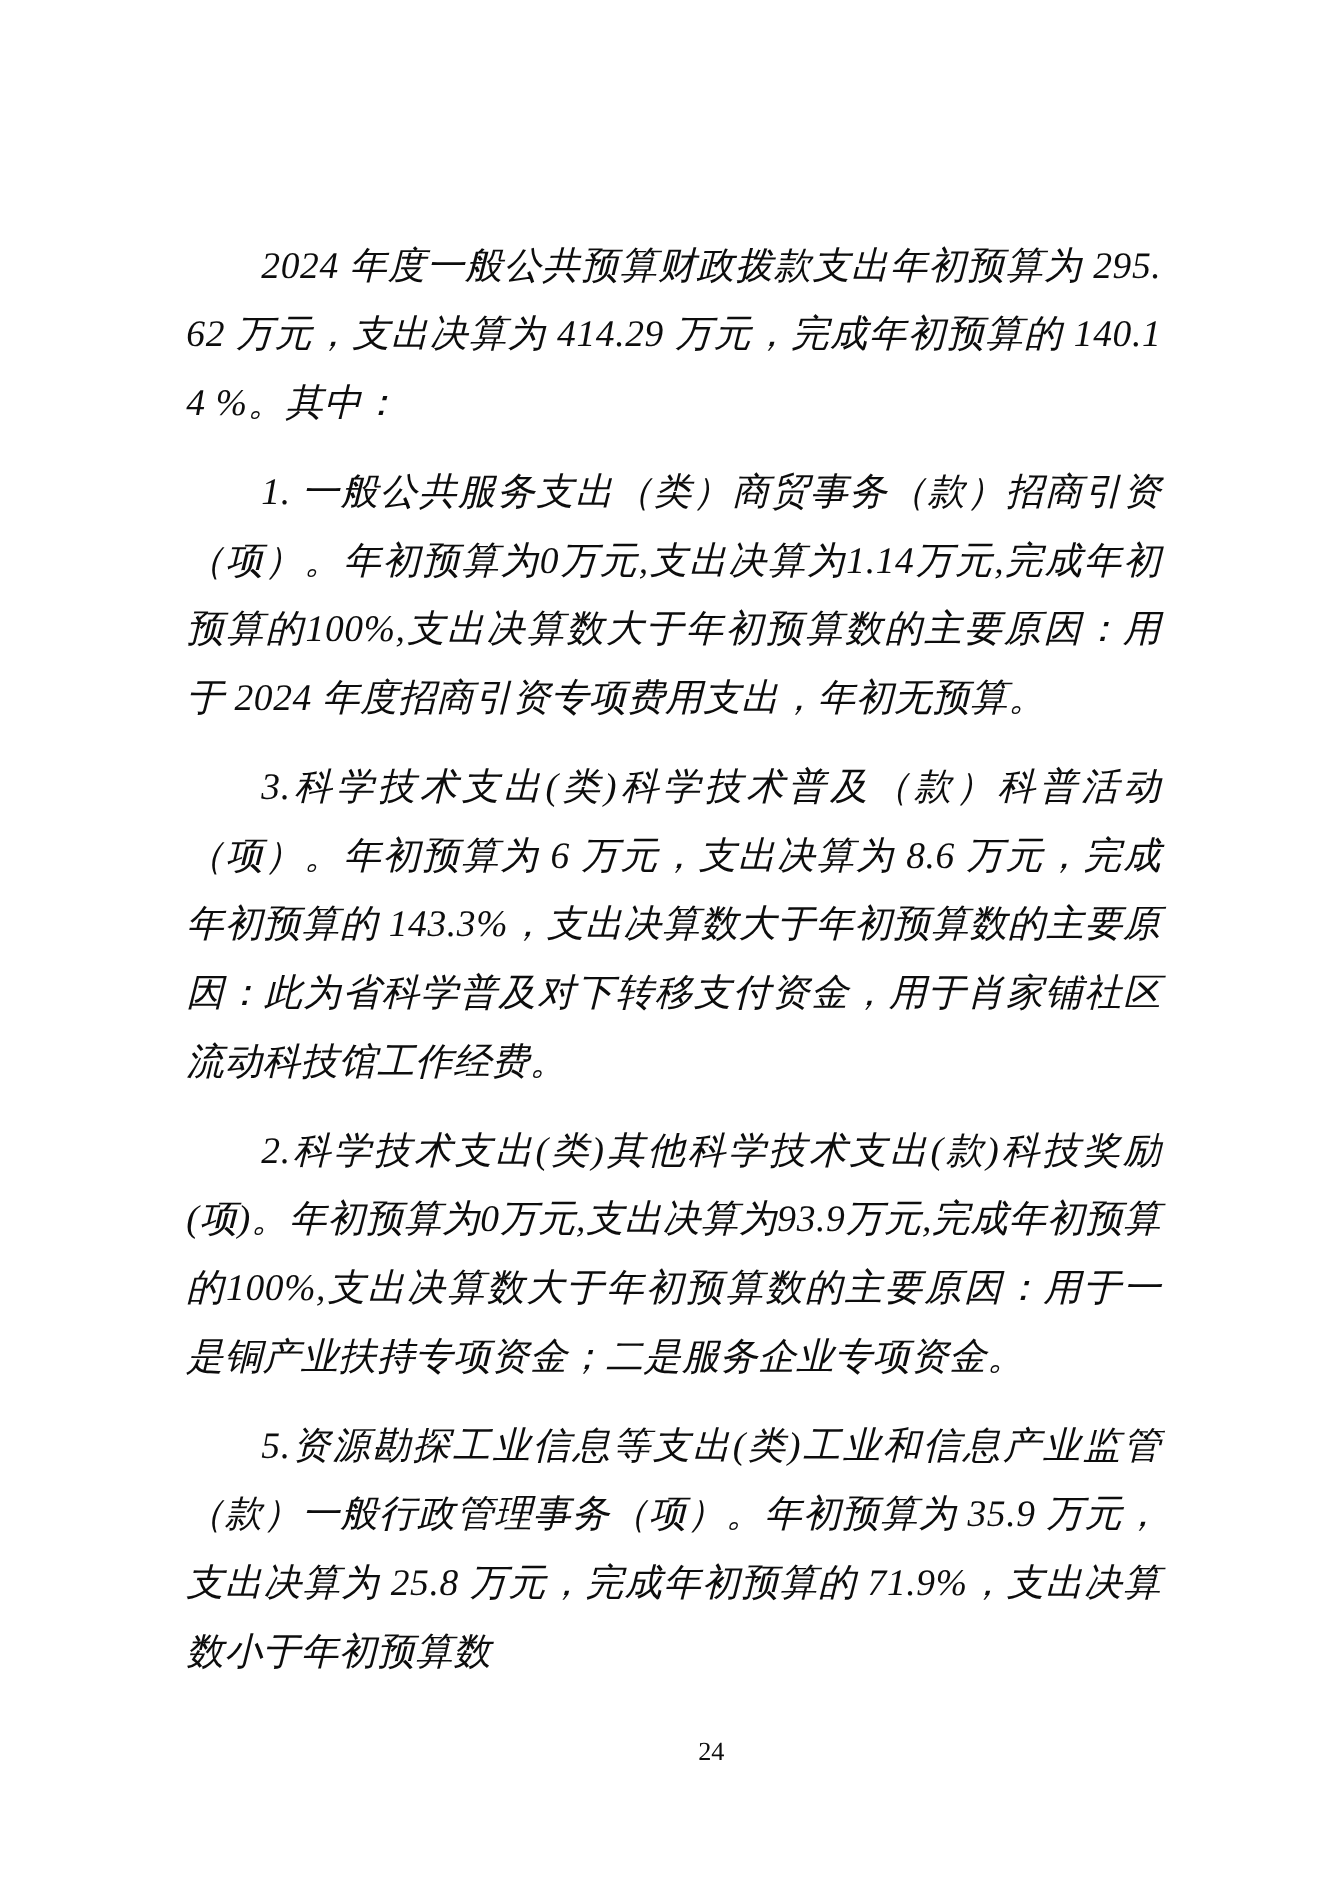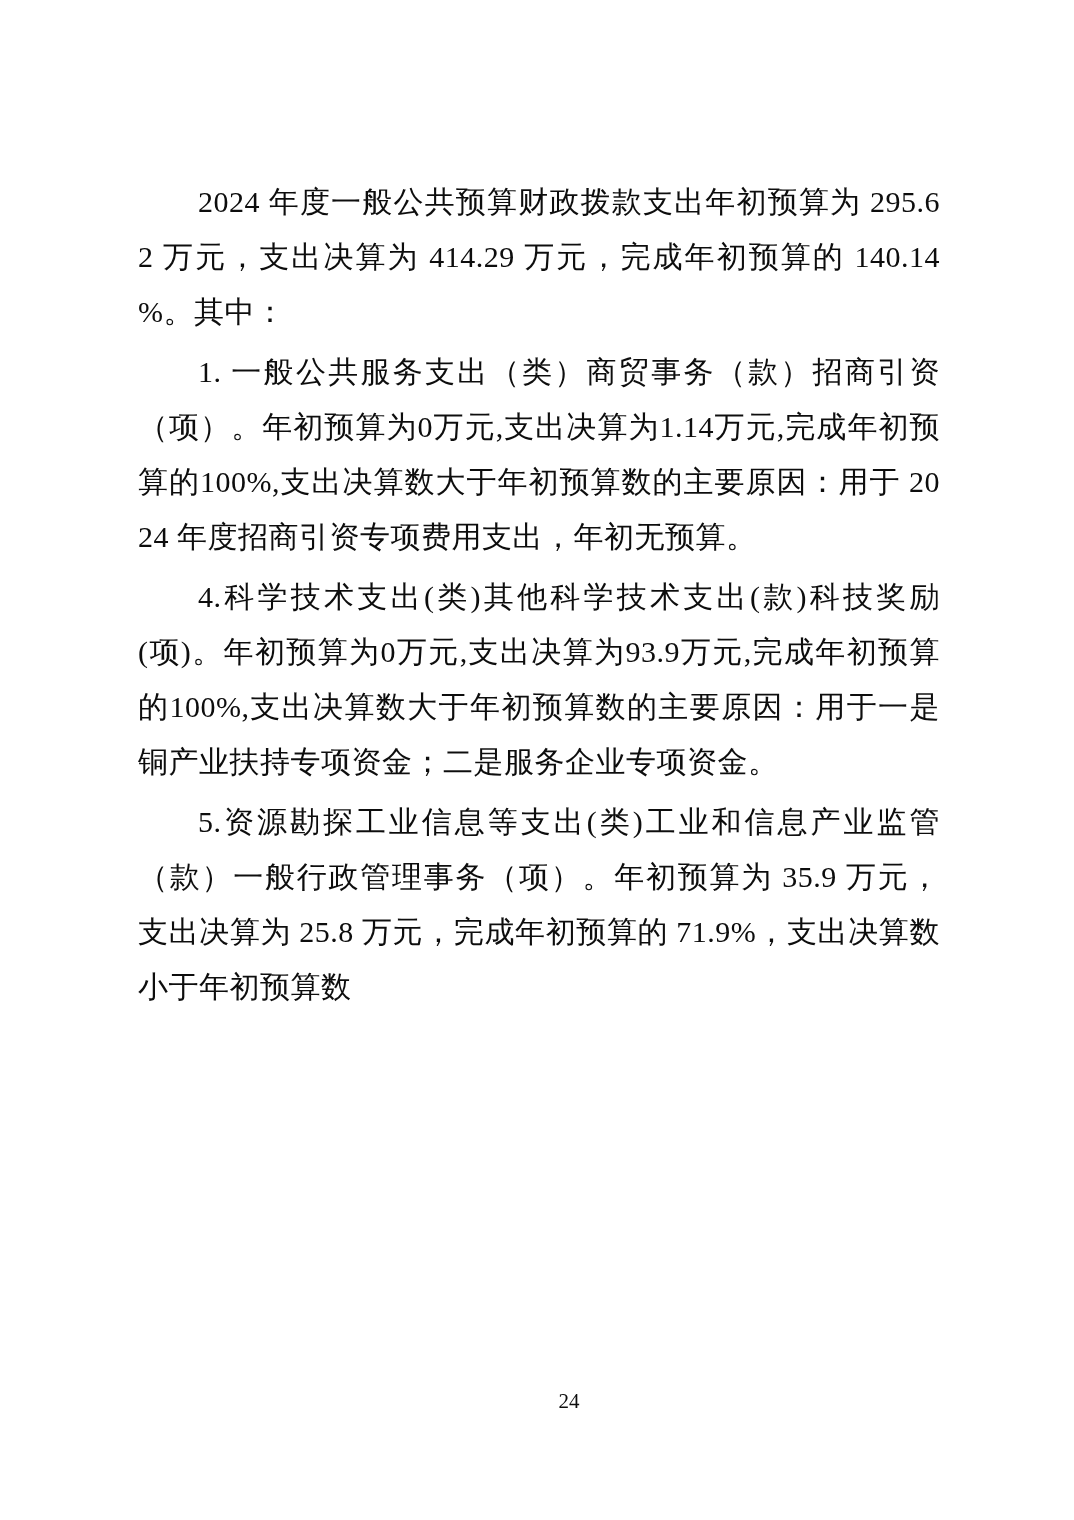--- a/index.html
+++ b/index.html
@@ -16,46 +16,48 @@
     font-family: "Liberation Serif", "DejaVu Serif", serif;
     color: #0d0d0d;
   }
   .content {
     position: absolute;
     left: 133px;
     top: 169px;
     width: 812px;
   }
   .content p {
-    margin: 5px;
+    margin: 16px;
     padding: 0;
     font-size: 30px;
     line-height: 55px;
     text-align: justify;
     text-justify: inter-ideograph;
     text-indent: 60px;
     word-break: break-all;
     letter-spacing: 0.5px;
+    font-style: italic;
   }
   .page-footer {
     position: absolute;
     left: 0;
     top: 1388px;
     width: 100%;
     text-align: center;
     font-size: 21px;
     line-height: 26px;
     color: #0d0d0d;
     padding-left: 32px;
   }
 </style>
 </head>
 <body>
 
 <div class="page">
   <div class="content">
     <p>2024 年度一般公共预算财政拨款支出年初预算为 295.62 万元，支出决算为 414.29 万元，完成年初预算的 140.14 %。其中：</p>
     <p>1. 一般公共服务支出（类）商贸事务（款）招商引资（项）。年初预算为0万元,支出决算为1.14万元,完成年初预算的100%,支出决算数大于年初预算数的主要原因：用于 2024 年度招商引资专项费用支出，年初无预算。</p>
-    <p>4.科学技术支出(类)其他科学技术支出(款)科技奖励(项)。年初预算为0万元,支出决算为93.9万元,完成年初预算的100%,支出决算数大于年初预算数的主要原因：用于一是铜产业扶持专项资金；二是服务企业专项资金。</p>
+    <p>3.科学技术支出(类)科学技术普及（款）科普活动（项）。年初预算为 6 万元，支出决算为 8.6 万元，完成年初预算的 143.3%，支出决算数大于年初预算数的主要原因：此为省科学普及对下转移支付资金，用于肖家铺社区流动科技馆工作经费。</p>
+    <p>2.科学技术支出(类)其他科学技术支出(款)科技奖励(项)。年初预算为0万元,支出决算为93.9万元,完成年初预算的100%,支出决算数大于年初预算数的主要原因：用于一是铜产业扶持专项资金；二是服务企业专项资金。</p>
     <p>5.资源勘探工业信息等支出(类)工业和信息产业监管（款）一般行政管理事务（项）。年初预算为 35.9 万元，支出决算为 25.8 万元，完成年初预算的 71.9%，支出决算数小于年初预算数</p>
   </div>
   <div class="page-footer">24</div>
 </div>
 
 </body></html>

